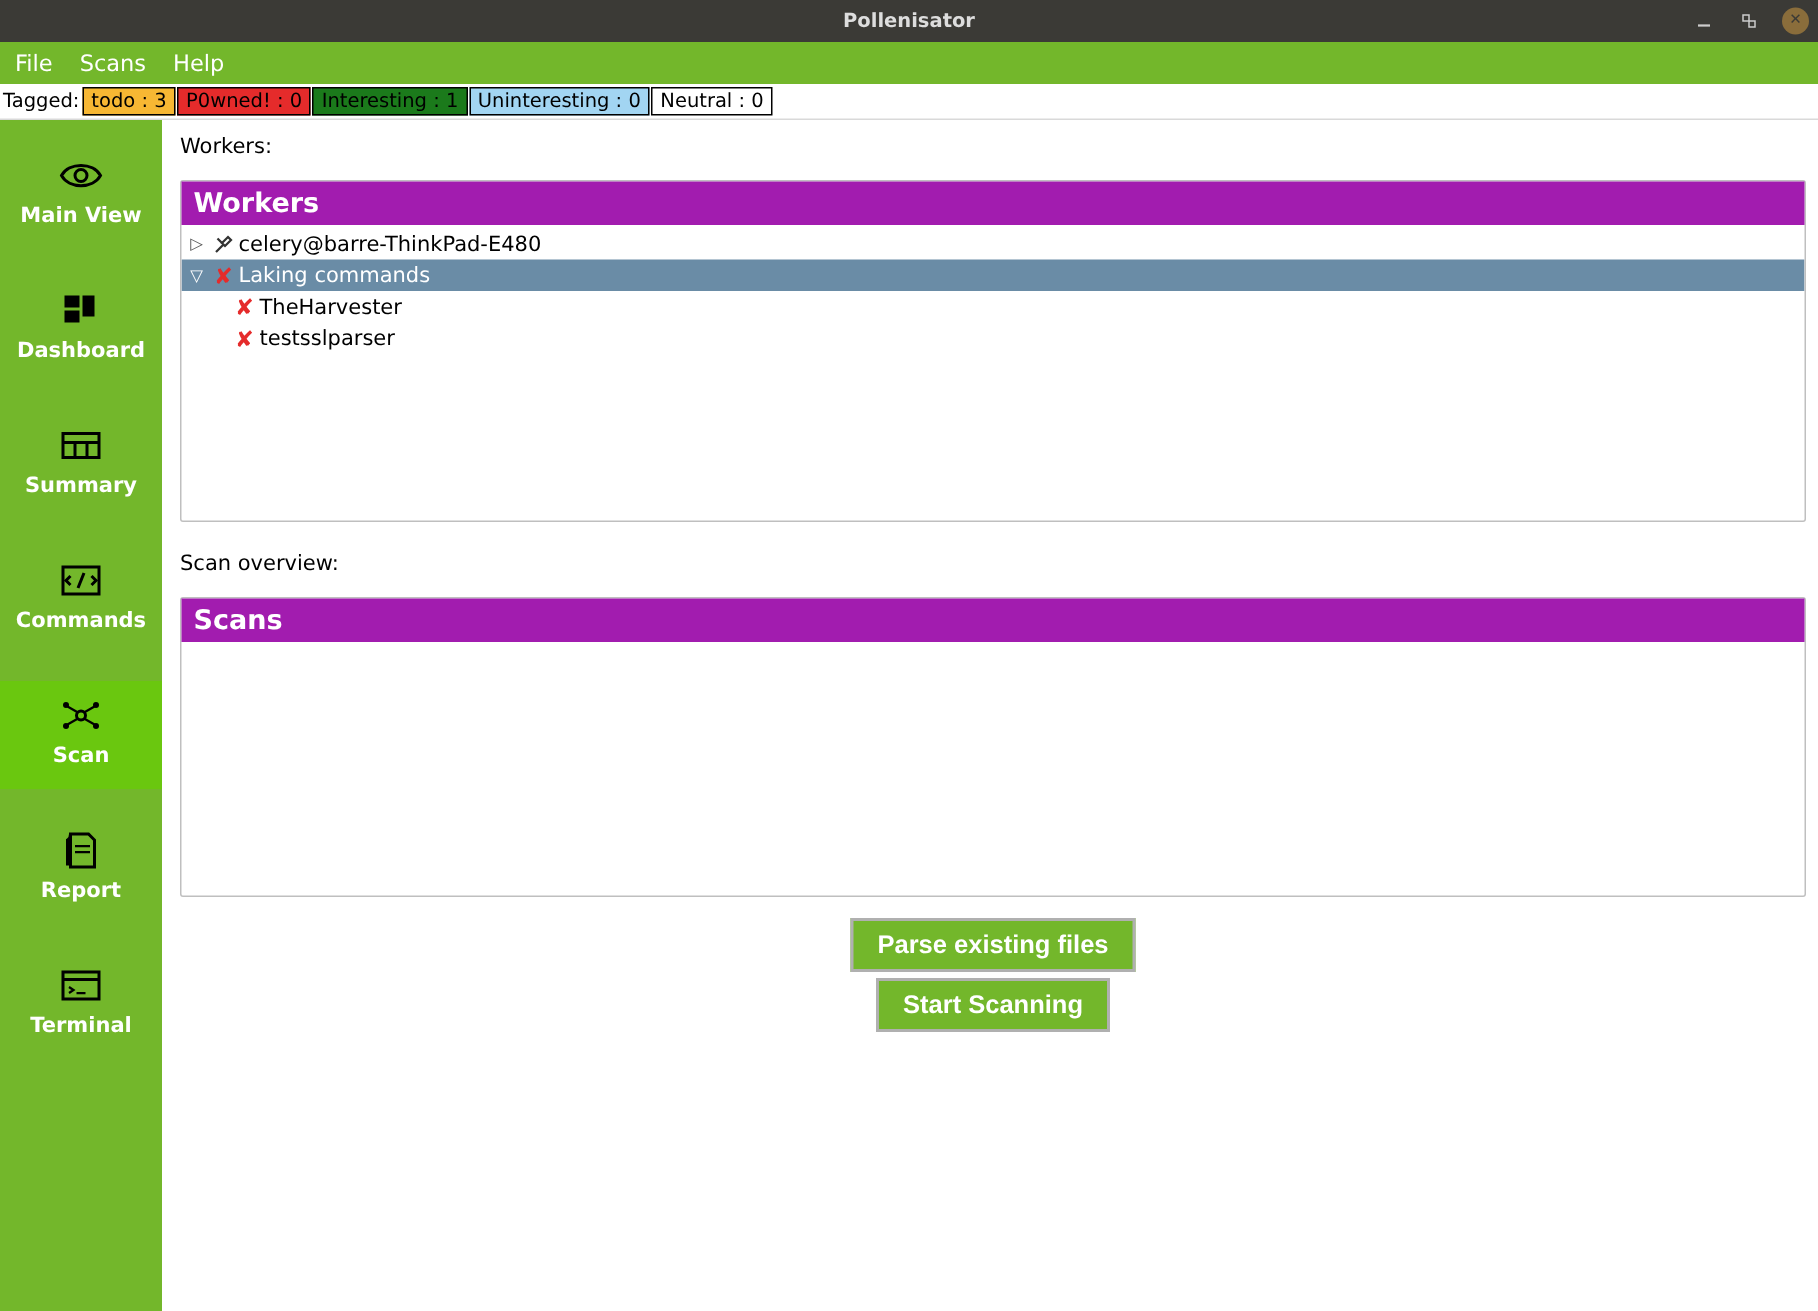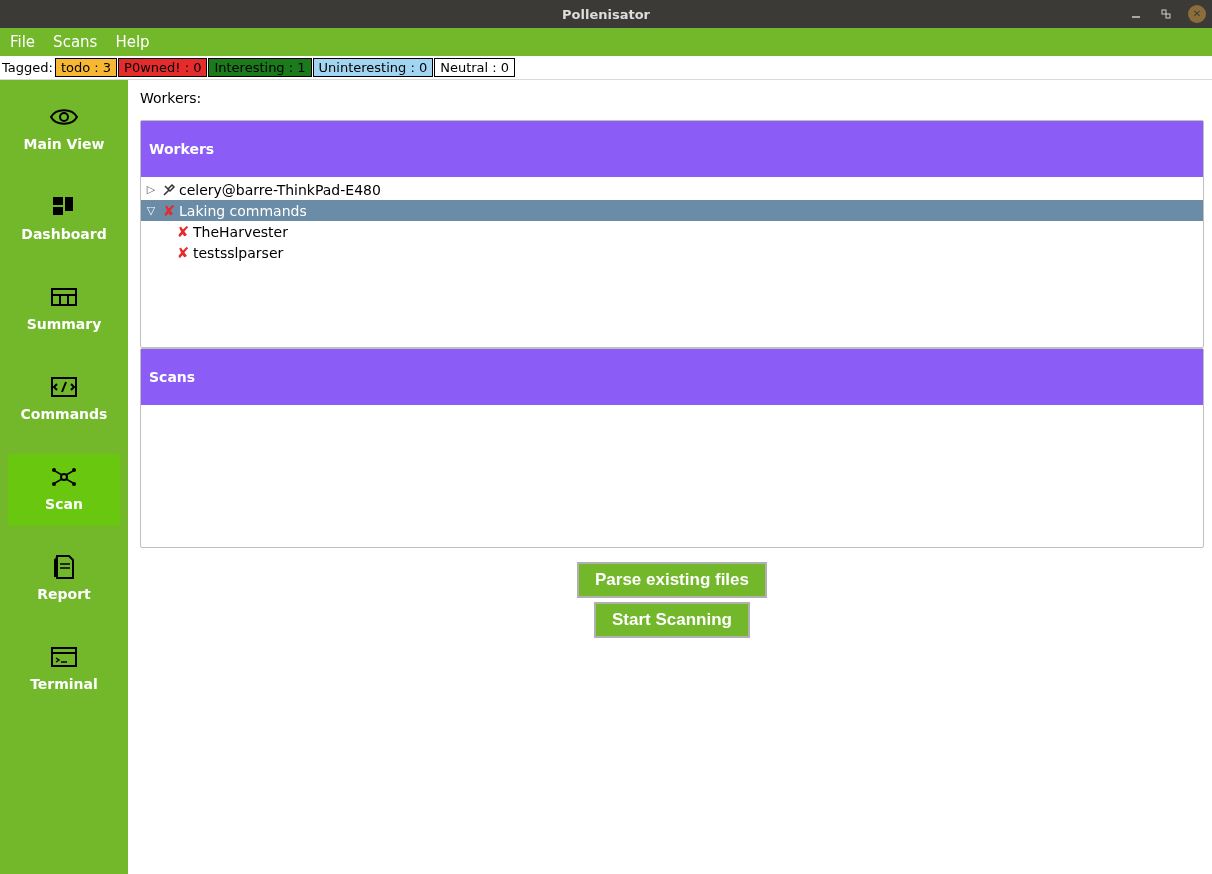--- a/index.html
+++ b/index.html
@@ -88,21 +88,21 @@
   .tag.uninteresting { background: #a2d5f2; color: #000; }
   .tag.neutral { background: #fff; color: #000; }
 
   .main {
     flex: 1;
     display: flex;
     min-height: 0;
   }
   
   .sidebar {
-    width: 128px;
+    width: 108px;
     background: #73b72b;
     display: flex;
     flex-direction: column;
     padding-top: 14px;
     align-items: center;
   }
   .sideitem {
     width: 112px;
     display: flex;
     flex-direction: column;
@@ -134,25 +134,25 @@
     margin-bottom: 14px;
   }
   .panel {
     border: 1px solid #bfbfbf;
     border-radius: 2px;
     background: #fff;
     display: flex;
     flex-direction: column;
   }
   .panel-header {
-    background: #8b5cf6;
-    color: #fff;
-    font-weight: bold;
-    padding: 20px 8px;
-    font-size: 14px;
+    background: #a21caf;
+    color: #fff;
+    font-weight: bold;
+    padding: 4px 8px;
+    font-size: 18px;
   }
   .workers-panel { height: 228px; }
   .scans-panel { height: 200px; }
   .tree {
     flex: 1;
     overflow: auto;
     padding: 2px 0 0 0;
   }
   .tree-row {
     display: flex;
@@ -360,20 +360,21 @@
         </div>
 
         <div class="tree-row indent2">
           <span class="rowicon xicon">✘</span>
           <span>testsslparser</span>
         </div>
 
       </div>
     </div>
 
+    <div class="section-label" style="margin-top:20px;">Scan overview:</div>
 
     <div class="panel scans-panel">
       <div class="panel-header">Scans</div>
       <div class="tree"></div>
     </div>
 
     <div class="action-buttons">
       <button>Parse existing files</button>
       <button>Start Scanning</button>
     </div>

